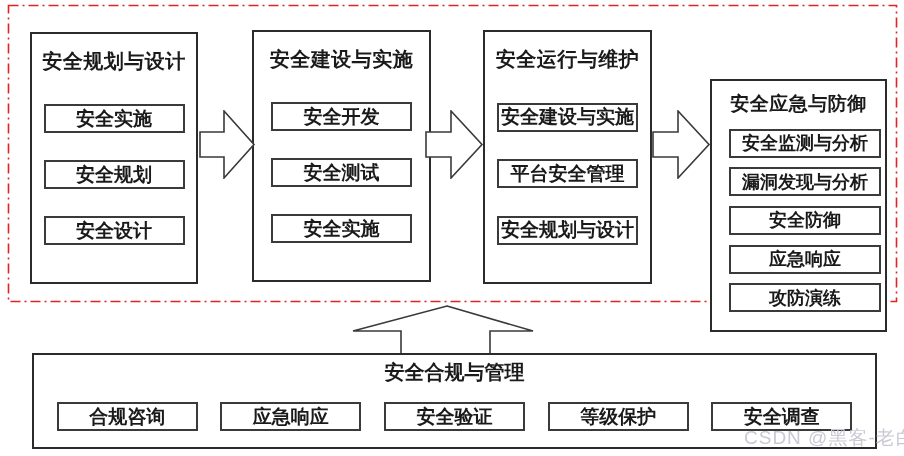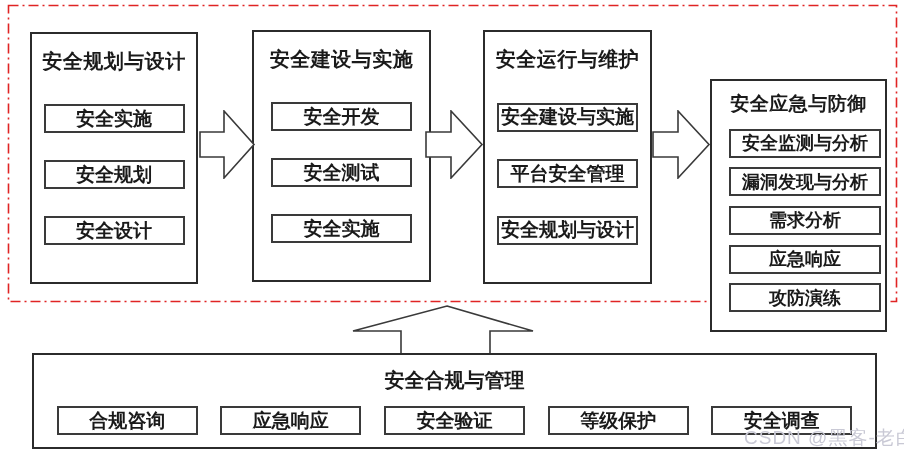--- a/index.html
+++ b/index.html
@@ -37,21 +37,21 @@
   .phase-3 .item { width:152px; height:29px; font-size:18px; }
   .phase-3 .phase-items { padding:2px 0 8px 13px; }
 
   .flow-arrow { position:absolute; }
 
   .base {
     position:absolute; left:32px; top:353px; width:845px; height:96px;
     border:2px solid #2b2b2b; box-sizing:border-box; background:#ffffff;
     display:flex; flex-direction:column;
   }
-  .base-title { text-align:center; margin-top:12px; font-size:20px; font-weight:600; }
+  .base-title { text-align:center; margin-top:4px; font-size:20px; font-weight:600; }
   .base-items { flex:1; display:flex; align-items:center; justify-content:space-evenly; }
 
   .watermark {
     position:absolute; left:744px; top:425px; font-size:19px;
     color:#c9c9d5; letter-spacing:1px; white-space:nowrap; font-weight:400;
   }
 </style>
 </head>
 <body>
 
@@ -84,21 +84,21 @@
           <div class="item">安全建设与实施</div>
           <div class="item">平台安全管理</div>
           <div class="item">安全规划与设计</div>
         </div>
       </div>
       <div class="phase phase-3">
         <div class="phase-title">安全应急与防御</div>
         <div class="phase-items">
           <div class="item">安全监测与分析</div>
           <div class="item">漏洞发现与分析</div>
-          <div class="item">需求分析</div>
+          <div class="item">安全防御</div>
           <div class="item">应急响应</div>
           <div class="item">攻防演练</div>
         </div>
       </div>
     </div>
 
   <svg class="flow-arrow" style="left:199px; top:110px;" width="57" height="69">
     <polygon points="1,22 25,22 25,1 55,34.5 25,68 25,47 1,47" fill="#ffffff" stroke="#3a3a3a" stroke-width="1.6"></polygon>
   </svg>
   <svg class="flow-arrow" style="left:425px; top:110px;" width="59" height="69">

